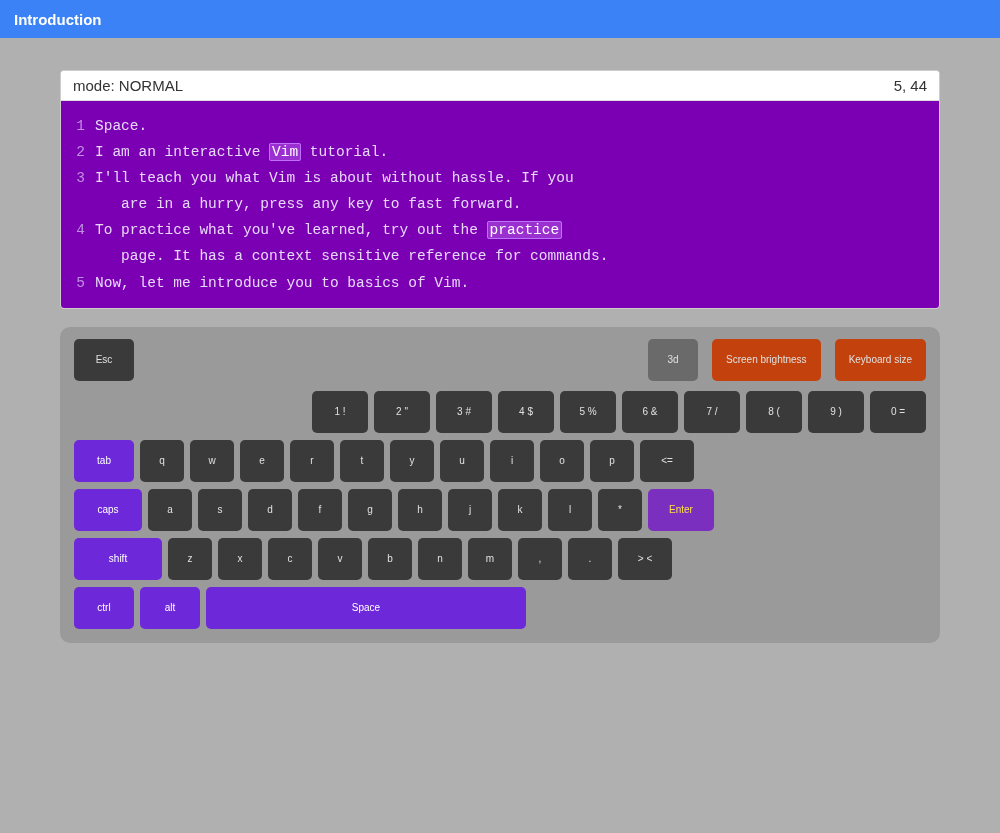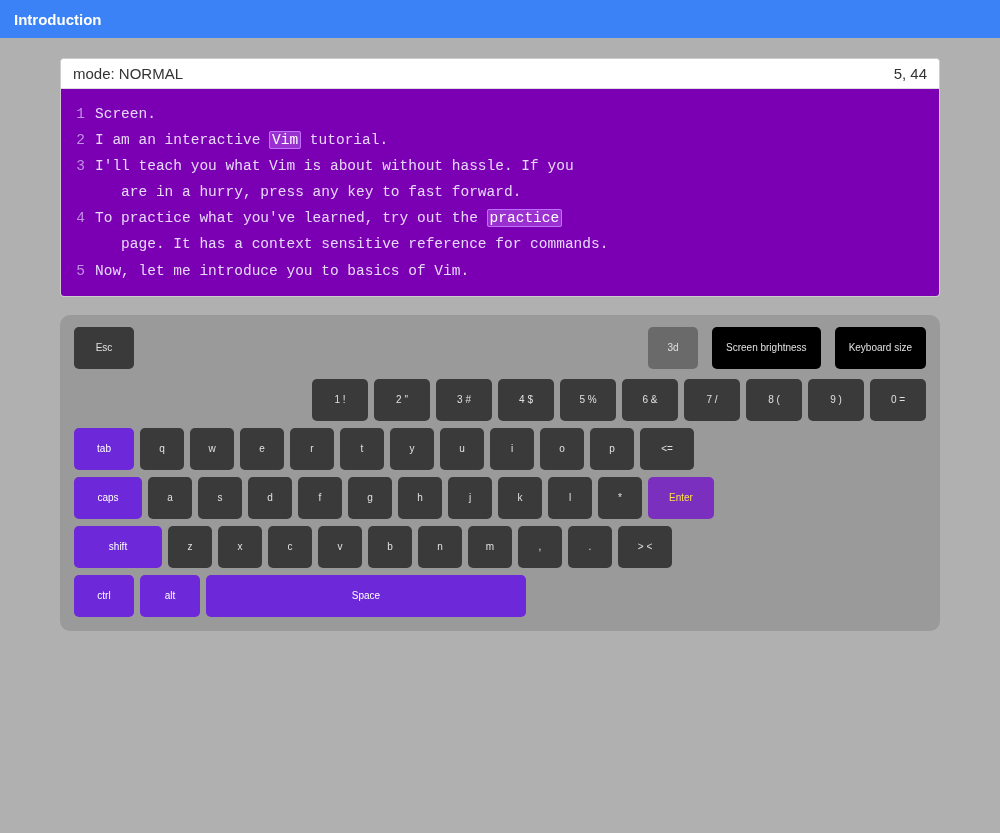--- a/index.html
+++ b/index.html
@@ -17,21 +17,21 @@
       font-family: Arial, sans-serif;
       font-size: 15px;
       font-weight: bold;
       padding: 8px 14px;
       height: 38px;
       display: flex;
       align-items: center;
     }
 
     .main-container {
-      padding: 20px 60px;
+      padding: 32px 60px;
     }
 
     .editor-frame {
       background: #fff;
       border: 1px solid #ccc;
       border-radius: 4px;
       overflow: hidden;
       margin-bottom: 18px;
     }
 
@@ -127,21 +127,21 @@
     .keyboard-top-row .esc-btn {
       width: 60px;
     }
 
     .top-right-btns {
       display: flex;
       gap: 14px;
     }
 
     .top-right-btns .kb-btn {
-      background: #000000;
+      background: #c2410c;
       padding: 0 14px;
     }
 
     .keyboard-rows {
       display: flex;
       flex-direction: column;
       gap: 7px;
     }
 
     .kb-row {
@@ -181,21 +181,21 @@
 
   <div class="editor-frame">
     <div class="editor-statusbar">
       <span>mode: NORMAL</span>
       <span>5, 44</span>
     </div>
     <div class="editor-content">
 
       <div class="editor-line">
         <span class="line-num">1</span>
-        <span class="line-text">Screen.</span>
+        <span class="line-text">Space.</span>
       </div>
 
       <div class="editor-line">
         <span class="line-num">2</span>
         <span class="line-text">I am an interactive <span class="highlight-vim">Vim</span> tutorial.</span>
       </div>
 
       <div class="editor-line">
         <span class="line-num">3</span>
         <span class="line-text">I'll teach you what Vim is about without hassle. If you<br>&nbsp;&nbsp;&nbsp;are in a hurry, press any key to fast forward.</span>

